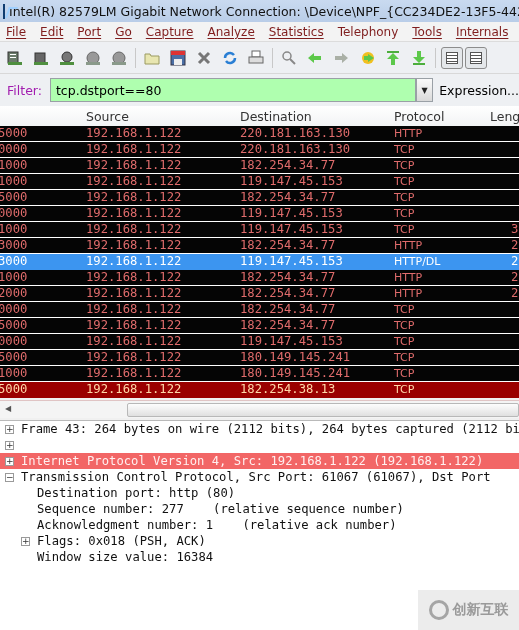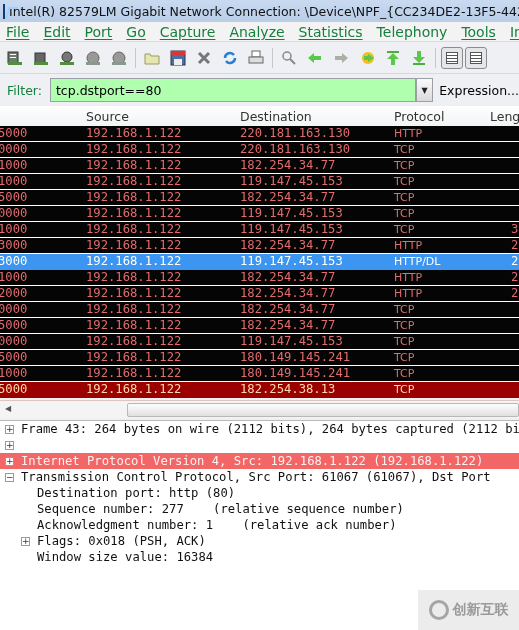--- a/index.html
+++ b/index.html
@@ -5,30 +5,30 @@
   * { box-sizing: border-box; margin: 0; padding: 0; }
   html, body { width: 519px; height: 630px; overflow: hidden; background: #f0f0f0; }
   body { font-family: "DejaVu Sans", "Liberation Sans", sans-serif; font-size: 12px; color: #000; position: relative; }
 
   .titlebar { position: absolute; left: 0; top: 0; width: 519px; height: 22px; background: linear-gradient(#c9daf0, #b9cde8); display: flex; align-items: center; padding-left: 3px; white-space: nowrap; overflow: hidden; }
   .titlebar .app-icon { width: 15px; height: 15px; background: #1c5fa8; border: 1px solid #0f3c70; margin-right: 4px; position: relative; }
   .titlebar .app-icon::after { content: ""; position: absolute; left: 3px; top: 2px; width: 7px; height: 9px; border-left: 2px solid #9fd0ff; border-top: 2px solid #9fd0ff; transform: skewX(-20deg); }
   .titlebar .title { font-size: 12.5px; color: #111; }
 
   .menubar { position: absolute; left: 0; top: 22px; width: 519px; height: 20px; background: #f3f3f3; display: flex; align-items: center; white-space: nowrap; overflow: hidden; border-bottom: 1px solid #dcdcdc; }
-  .menubar .menu-item { padding: 0 8px 0 6px; font-size: 14px; color: #15803d; text-decoration: underline; text-decoration-thickness: 1px; text-underline-offset: 2px; }
+  .menubar .menu-item { padding: 0 8px 0 6px; font-size: 12px; color: #7f1d1d; text-decoration: underline; text-decoration-thickness: 1px; text-underline-offset: 2px; }
 
   .toolbar { position: absolute; left: 0; top: 42px; width: 519px; height: 32px; background: #eef0f3; display: flex; align-items: center; padding-left: 4px; border-bottom: 1px solid #d8d8d8; }
   .tb-btn { width: 22px; height: 20px; margin-right: 4px; display: flex; align-items: center; justify-content: center; font-size: 14px; }
   .tb-sep { width: 1px; height: 20px; background: #c8c8c8; margin: 0 5px 0 1px; }
   .tb-toggle { width: 22px; height: 22px; border: 1px solid #8c8c8c; border-radius: 3px; background: #e4e7ea; display: flex; align-items: center; justify-content: center; margin-right: 2px; }
   .tb-toggle .lines { width: 12px; height: 12px; border: 1px solid #555; background: repeating-linear-gradient(#fff 0 2px, #555 2px 3px); }
 
   .filterbar { position: absolute; left: 0; top: 74px; width: 519px; height: 32px; background: #eef0f3; display: flex; align-items: center; }
-  .filter-label { margin-left: 7px; font-size: 12.5px; color: #15803d; }
+  .filter-label { margin-left: 7px; font-size: 12.5px; color: #a21caf; }
   .filter-input { margin-left: 8px; width: 385px; height: 24px; background: #afffaf; border: 1px solid #9aa0a6; display: flex; align-items: center; padding-left: 5px; font-size: 12.5px; }
   .filter-dd { width: 18px; height: 24px; border: 1px solid #9aa0a6; background: linear-gradient(#fafafa, #dadada); display: flex; align-items: center; justify-content: center; font-size: 8px; color: #222; }
   .expr-btn { margin-left: 6px; font-size: 12.5px; white-space: nowrap; }
 
   .list-header { position: absolute; left: 0; top: 106px; width: 519px; height: 27px; background: linear-gradient(#ffffff, #eef0f2); border-bottom: 1px solid #cfcfcf; font-size: 12.5px; color: #333; }
   .list-header span { position: absolute; top: 3px; white-space: nowrap; }
 
   .packet-list { position: absolute; left: 0; top: 126px; width: 519px; height: 272px; background: #000; overflow: hidden; }
   .pkt-row { position: relative; height: 16px; border-bottom: 1px solid #fff; background: #050505; color: #e06c6c; font-family: "DejaVu Sans Mono", "Liberation Mono", monospace; font-size: 12.2px; white-space: nowrap; }
   .pkt-row.selected { background: #3c95f0; color: #fff; border-bottom-color: #3c95f0; }

